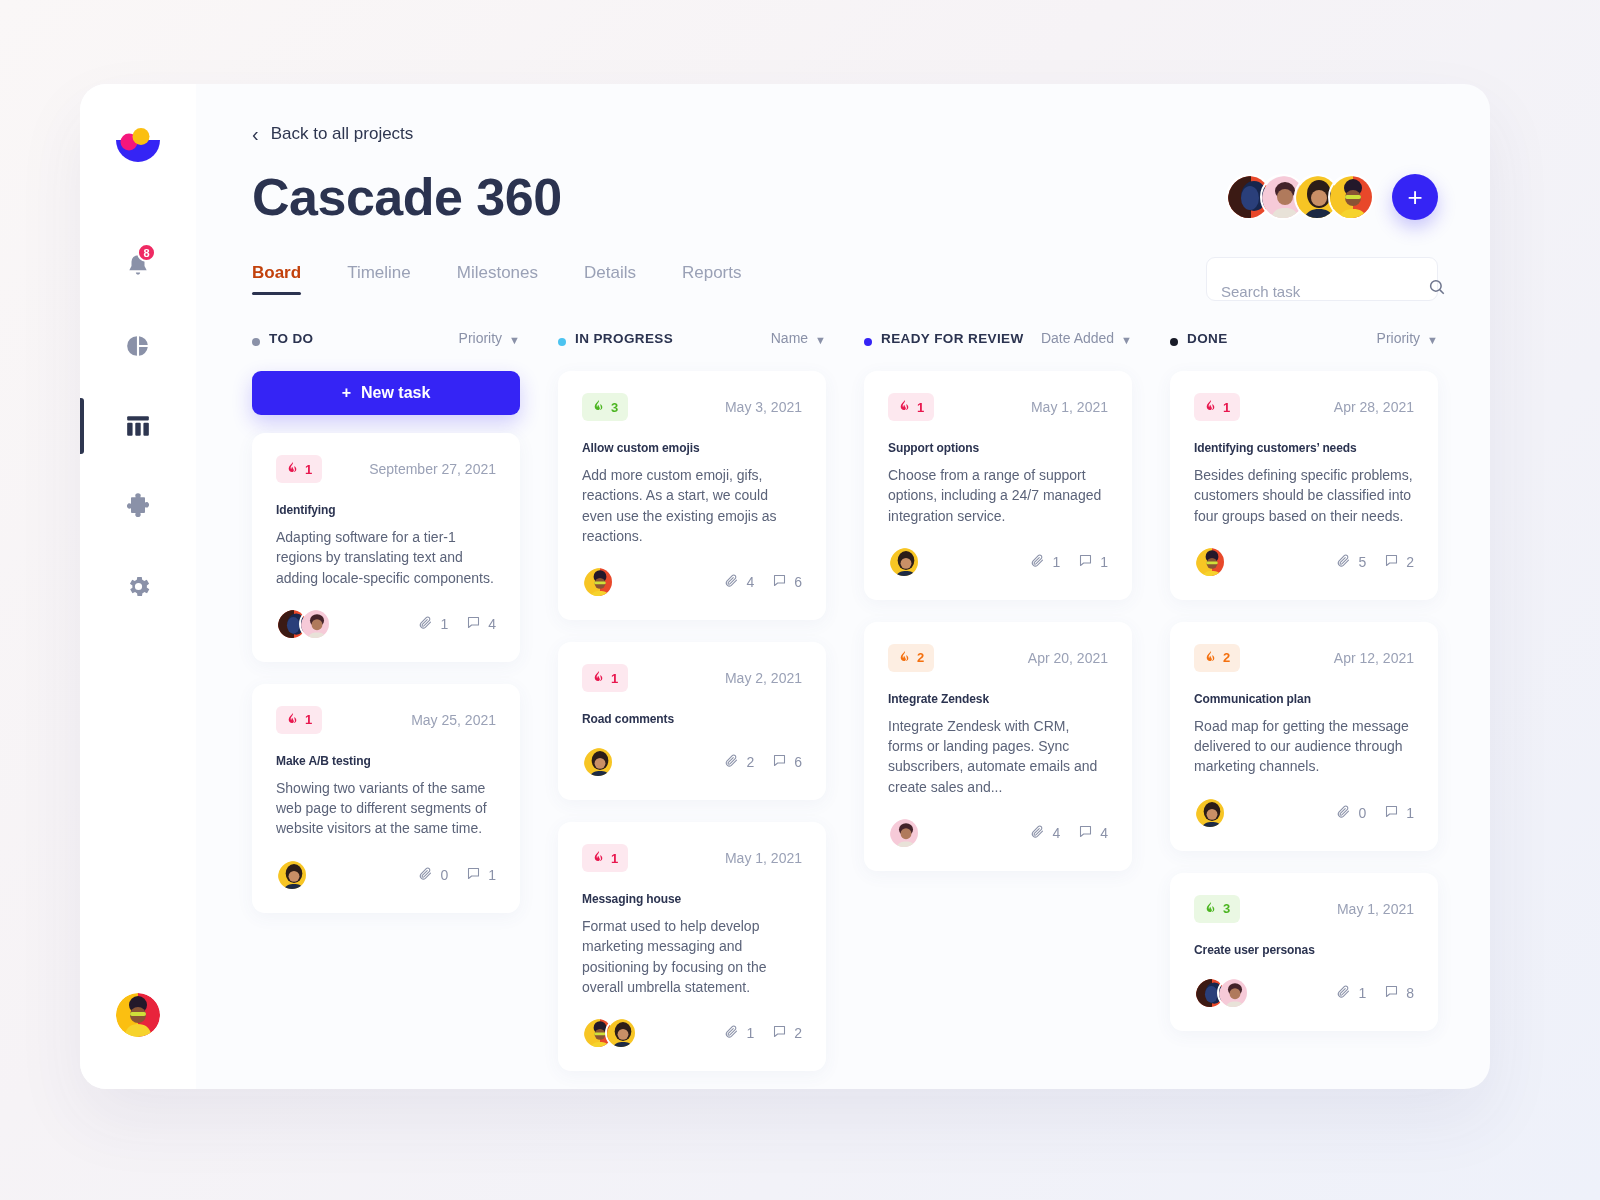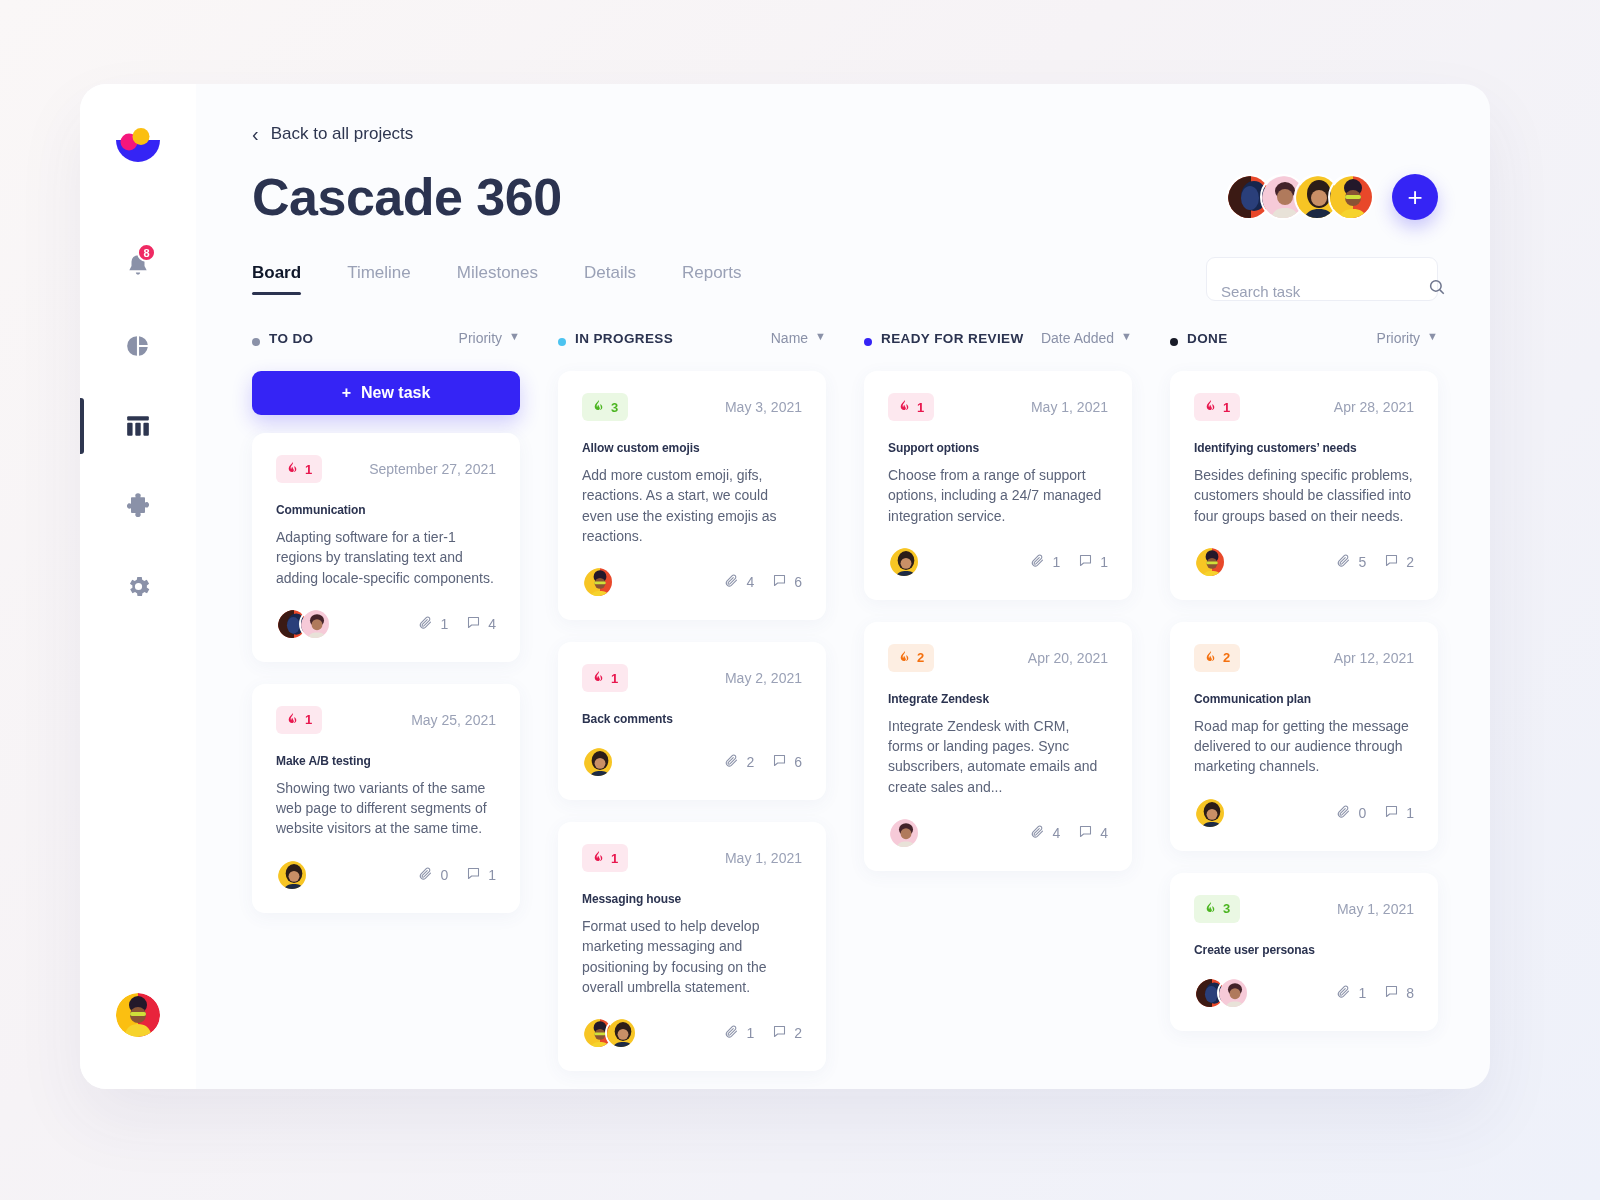--- a/index.html
+++ b/index.html
@@ -73,21 +73,21 @@
     font-size: 26px; font-weight: 300; cursor:pointer; border: none;
     box-shadow: 0 8px 18px rgba(53,36,245,0.25);
   }
 
   .tabs-row { display:flex; align-items:center; justify-content:space-between; margin-top: 30px; }
   .tabs { display:flex; gap: 46px; }
   .tab {
     font-size: 17px; color: #9aa1b6; cursor: pointer; padding-bottom: 12px;
     position: relative; font-weight: normal;
   }
-  .tab.active { color:#0f172a; font-weight: bold; }
+  .tab.active { color:#c2410c; font-weight: bold; }
   .tab.active::after {
     content:''; position:absolute; left:0; right:0; bottom:0; height:3px;
     background:#2b3350; border-radius:2px;
   }
   .search-box {
     width: 232px; height: 44px;
     background: #fff; border: 1px solid #eceef5; border-radius: 9px;
     display:flex; align-items:flex-end; padding: 0 14px; gap: 8px;
   }
   .search-box input {
@@ -96,21 +96,21 @@
   }
   .search-box input::placeholder { color:#9aa1b6; }
 
   
   .board { display:flex; gap: 38px; margin-top: 22px; }
   .column { width: 268px; flex: 0 0 268px; }
   .col-head { display:flex; align-items:center; justify-content:space-between; height: 30px; }
   .col-title { display:flex; align-items:flex-end; gap: 9px; }
   .col-dot { width: 8px; height: 8px; border-radius: 50%; }
   .col-name { font-size: 13.5px; font-weight: bold; color:#2b3350; letter-spacing: 0.4px; }
-  .col-sort { display:flex; align-items:flex-start; gap:7px; font-size: 14px; color:#8a91a8; cursor:pointer; }
+  .col-sort { display:flex; align-items:flex-end; gap:7px; font-size: 14px; color:#8a91a8; cursor:pointer; }
   .chev-down { font-size: 11px; color:#8a91a8; }
 
   .new-task-btn {
     width: 100%; height: 44px; margin-top: 18px;
     background:#3524f5; color:#fff; border:none; border-radius: 9px;
     font-size:16px; font-weight:bold; cursor:pointer;
     display:flex; align-items:center; justify-content:center; gap:10px;
     font-family:"Liberation Sans", sans-serif;
     box-shadow: 0 8px 20px rgba(53,36,245,0.22);
   }
@@ -329,21 +329,21 @@
       <div class="card-top">
         <span class="prio p1">
           <span><svg width="13" height="15" viewBox="0 0 24 24" fill="#e8174e">
                       <path d="M13 2c.5 4-2 5-3.5 7.5C8 12 8.5 14 10 15c-.5-2 .5-3.5 2-4.5-.5 3 2.5 4 2.5 6.5 0 2-1.5 3.5-3.5 3.5-3.5 0-6-2.8-6-6.5C5 9 9.5 6.5 13 2z"></path>
                       <path d="M15.5 9c2 2 3.5 3.7 3.5 6 0 3-2.5 5.5-5.5 5.5 2-1 3-2.5 3-4.5 0-2.5-1.5-4-1-7z"></path>
                     </svg></span>
           <span>1</span>
         </span>
         <span class="card-date">September 27, 2021</span>
       </div>
-      <div class="card-title">Communication</div>
+      <div class="card-title">Identifying</div>
       <div class="card-desc">Adapting software for a tier-1 regions by translating text and adding locale-specific components.</div>
       <div class="card-foot">
         <div class="card-avs">
                   <div class="av"><svg viewBox="0 0 32 32" width="32" height="32">
                       <defs>
                         <clipPath id="clip0">
                           <circle cx="16" cy="16" r="16"></circle>
                         </clipPath>
                       </defs>
                       <g clip-path="url(#clip0)">
@@ -493,21 +493,21 @@
       <div class="card-top">
         <span class="prio p1">
           <span><svg width="13" height="15" viewBox="0 0 24 24" fill="#e8174e">
                       <path d="M13 2c.5 4-2 5-3.5 7.5C8 12 8.5 14 10 15c-.5-2 .5-3.5 2-4.5-.5 3 2.5 4 2.5 6.5 0 2-1.5 3.5-3.5 3.5-3.5 0-6-2.8-6-6.5C5 9 9.5 6.5 13 2z"></path>
                       <path d="M15.5 9c2 2 3.5 3.7 3.5 6 0 3-2.5 5.5-5.5 5.5 2-1 3-2.5 3-4.5 0-2.5-1.5-4-1-7z"></path>
                     </svg></span>
           <span>1</span>
         </span>
         <span class="card-date">May 2, 2021</span>
       </div>
-      <div class="card-title">Back comments</div>
+      <div class="card-title">Road comments</div>
 
       <div class="card-foot">
         <div class="card-avs">
                   <div class="av"><svg viewBox="0 0 32 32" width="32" height="32">
                       <defs>
                         <clipPath id="clip4">
                           <circle cx="16" cy="16" r="16"></circle>
                         </clipPath>
                       </defs>
                       <g clip-path="url(#clip4)">

